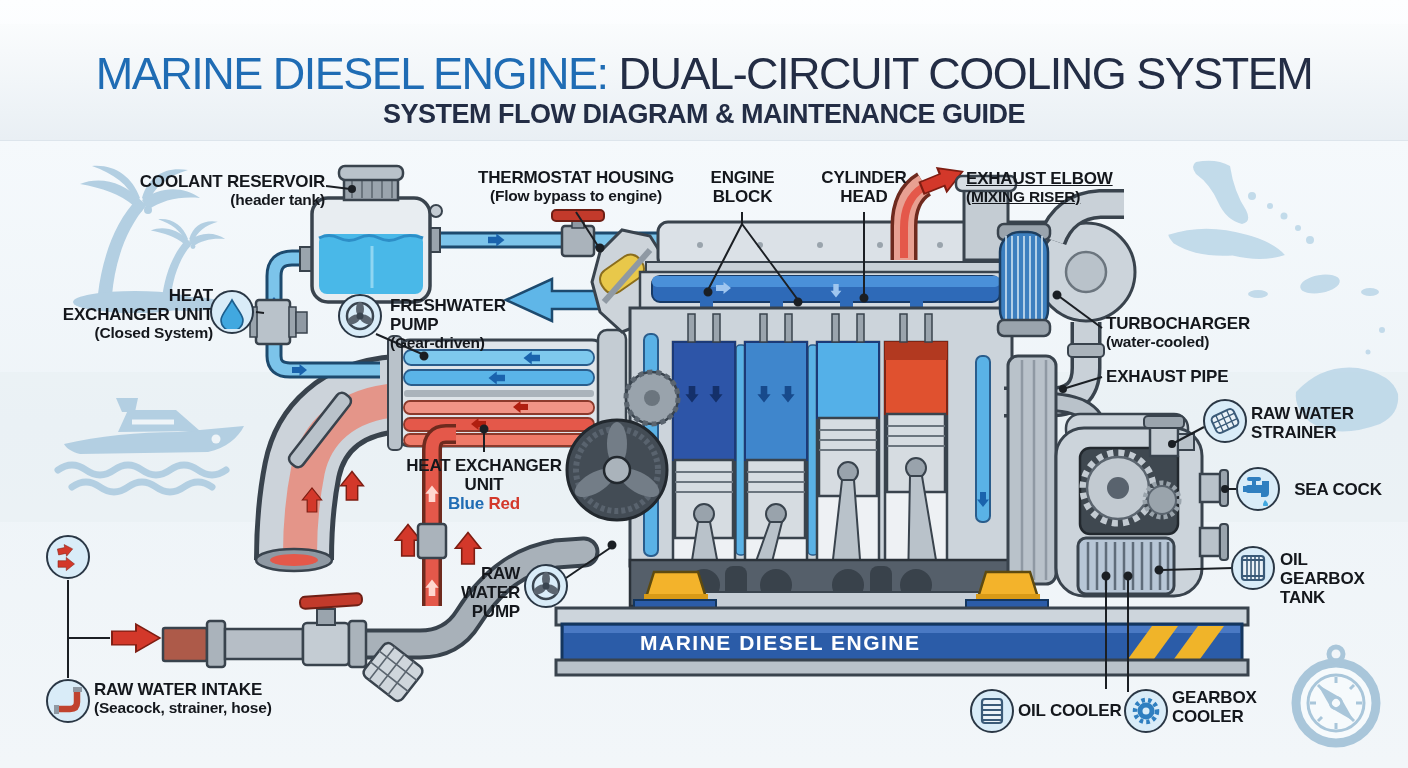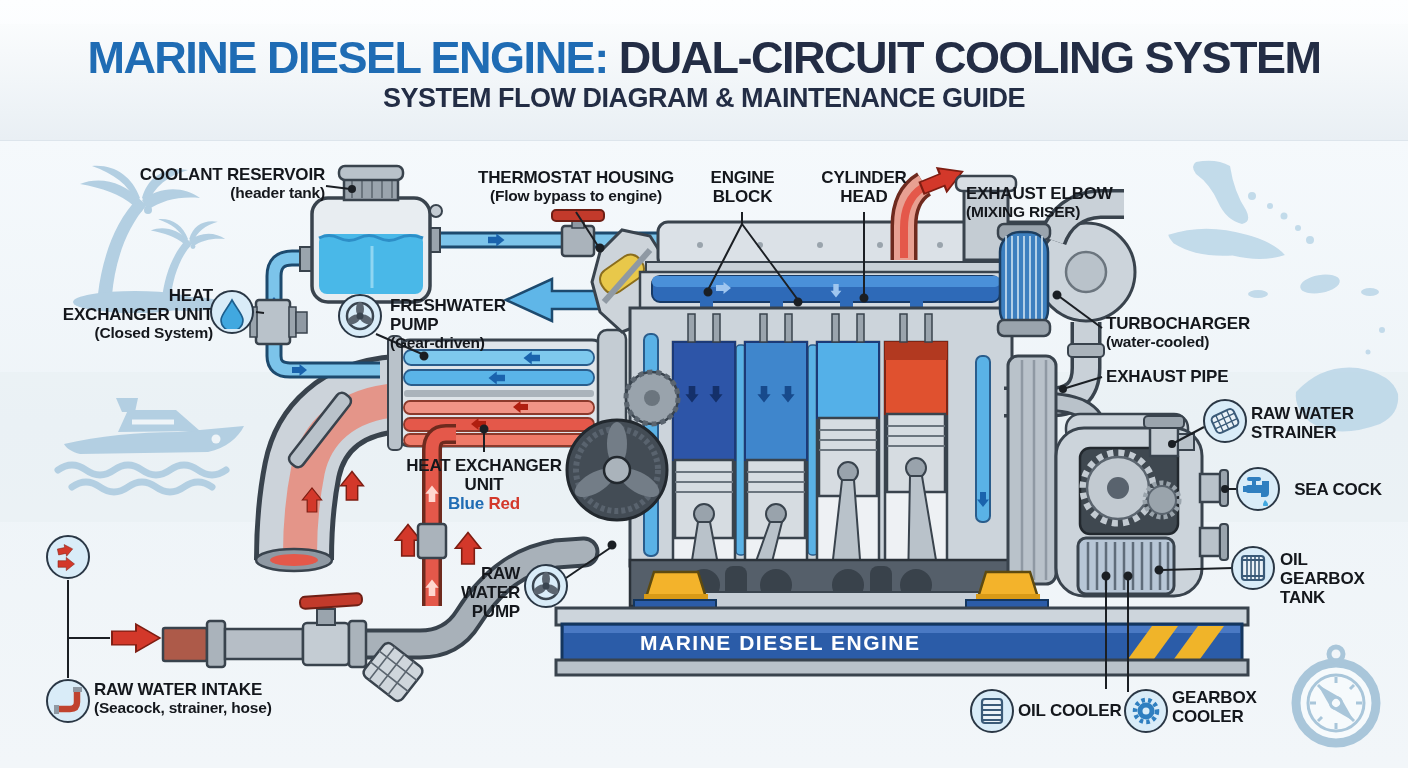--- a/index.html
+++ b/index.html
@@ -4,21 +4,21 @@
 <style>
   html,body{margin:0;padding:0;background:#fdfeff;}
   #stage{
     position:relative;width:1408px;height:768px;overflow:hidden;
     font-family:"Liberation Sans",sans-serif;
     background:linear-gradient(180deg,#fdfeff 0%,#f5f9fc 18%,#eef4f8 55%,#f2f6f9 100%);
   }
   .hdr{position:absolute;top:24px;left:0;right:0;height:116px;
     background:linear-gradient(180deg,#fafcfd 0%,#e9eff4 100%);
     border-bottom:1px solid #dde5ec;}
-  .hdr-title{margin-top:10px;text-align:center;font-size:45px;font-weight:bold;
+  .hdr-title{margin-top:26px;text-align:center;font-size:45px;font-weight:normal;
     letter-spacing:-1.5px;line-height:1.05;white-space:nowrap;}
   .t-blue{color:#1f6cb4}.t-dark{color:#232d45}
   .hdr-sub{text-align:center;font-size:27px;font-weight:bold;color:#232d45;letter-spacing:-0.5px;margin-top:2px;}
   svg{position:absolute;top:0;left:0;}
   .lbl{position:absolute;font-weight:bold;font-size:17px;line-height:1.12;color:#14171c;letter-spacing:-0.2px;}
   .lbl .sub{display:block;font-size:15.5px;}
   .ta-c{text-align:center}.ta-r{text-align:right}
   .legend-line{display:block;font-size:17px;}
   .c-blue{color:#1f6cb4}.c-red{color:#d3382a}
   .badge{position:absolute;width:44px;height:44px;border-radius:50%;
@@ -398,39 +398,39 @@
         <circle cx="1128" cy="576" r="3.5"></circle>
       <use href="#barrow" transform="translate(112,638) scale(1.6,1.15)" fill="#d3382a" stroke="#7e1d12" stroke-width="1.2"></use>
     </g>
   </svg>
 
   <div class="hdr">
     <div class="hdr-title"><span class="t-blue">MARINE DIESEL ENGINE:</span><span class="t-dark"> DUAL-CIRCUIT COOLING SYSTEM</span></div>
     <div class="hdr-sub">SYSTEM FLOW DIAGRAM &amp; MAINTENANCE GUIDE</div>
   </div>
 
-  <div class="lbl ta-r" style="left:120px;top:165px;width:205px;">
+  <div class="lbl ta-r" style="left:120px;top:172px;width:205px;">
     <span>COOLANT RESERVOIR</span>
     <span class="sub">(header tank)</span>
   </div>
 
   <div class="lbl ta-c" style="left:478px;top:168px;width:196px;">
     <span>THERMOSTAT HOUSING</span>
     <span class="sub">(Flow bypass to engine)</span>
   </div>
 
   <div class="lbl ta-c" style="left:700px;top:168px;width:85px;">
     <span>ENGINE BLOCK</span>
   </div>
 
   <div class="lbl ta-c" style="left:820px;top:168px;width:88px;">
     <span>CYLINDER HEAD</span>
   </div>
 
-  <div class="lbl" style="left:966px;top:184px;width:150px;">
+  <div class="lbl" style="left:966px;top:169px;width:150px;text-decoration:underline;">
     <span>EXHAUST ELBOW</span>
     <span class="sub">(MIXING RISER)</span>
   </div>
 
   <div class="lbl ta-r" style="left:58px;top:286px;width:155px;">
     <span>HEAT EXCHANGER UNIT</span>
     <span class="sub">(Closed System)</span>
   </div>
   <div class="badge" style="left:210px;top:290px;">
     <svg width="34" height="34" viewBox="-17 -17 34 34">

